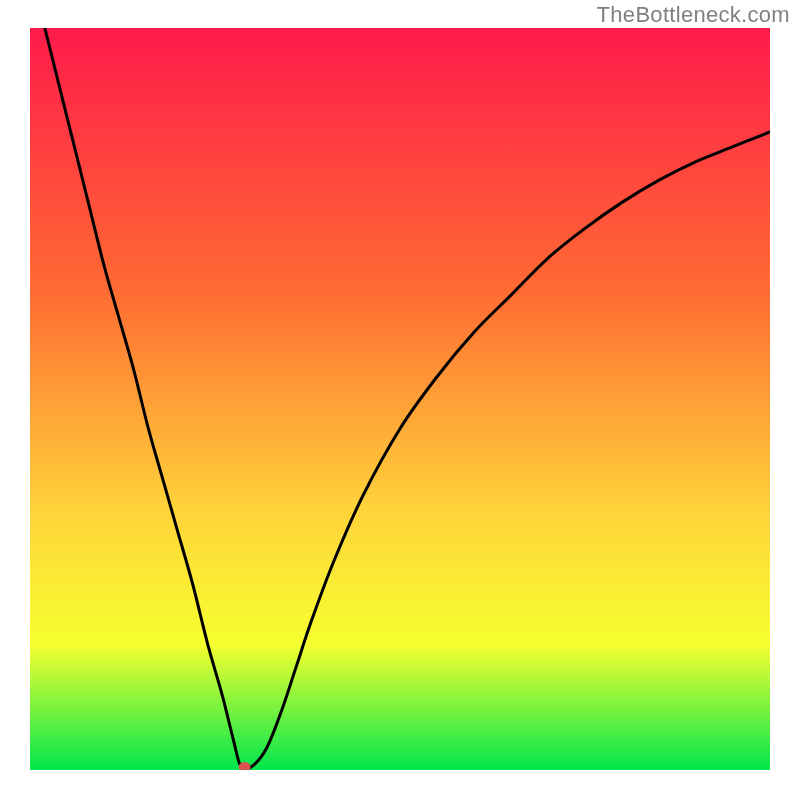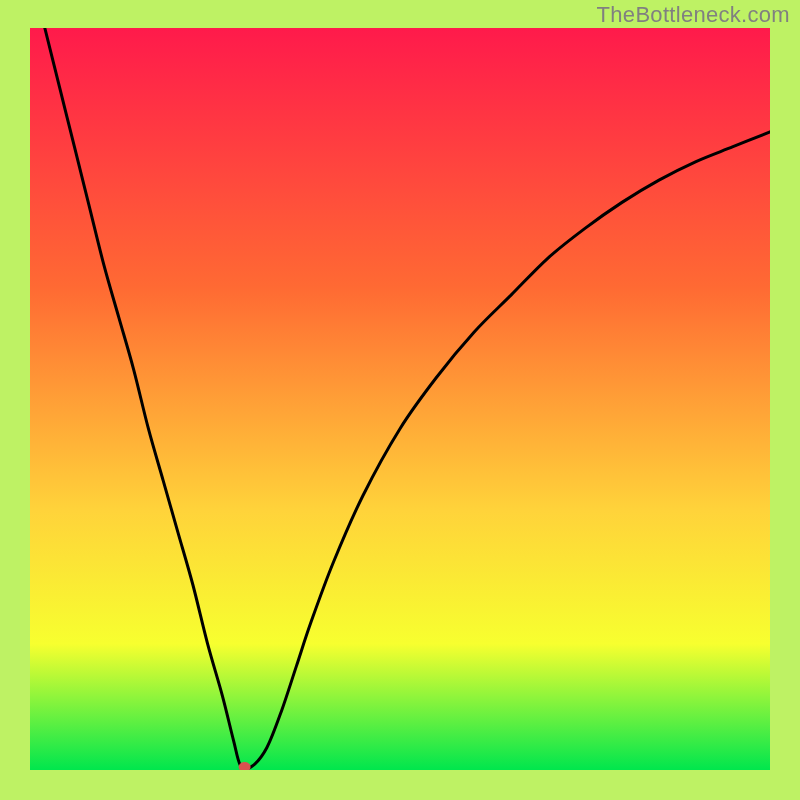--- a/index.html
+++ b/index.html
@@ -8,21 +8,21 @@
     width: 800px;
     height: 800px;
     background: #000;
     font-family: Arial, Helvetica, sans-serif;
     overflow: hidden;
   }
   .stage {
     position: relative;
     width: 800px;
     height: 800px;
-    background: #bef264;
+    background: #ffffff;
   }
   .watermark {
     position: absolute;
     top: 2px;
     right: 10px;
     color: #808080;
     font-size: 22px;
     font-weight: 500;
     letter-spacing: 0.3px;
     z-index: 10;

